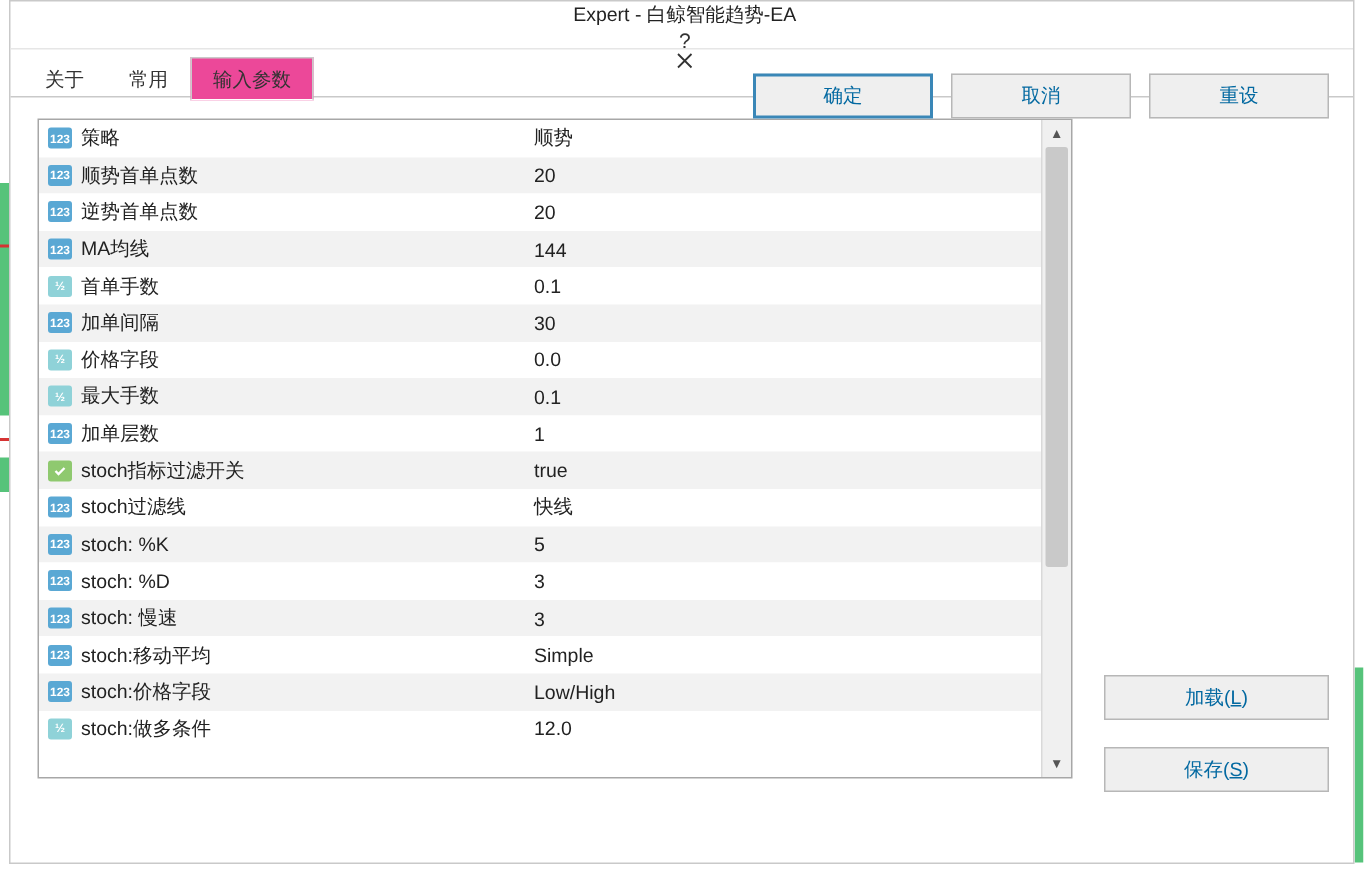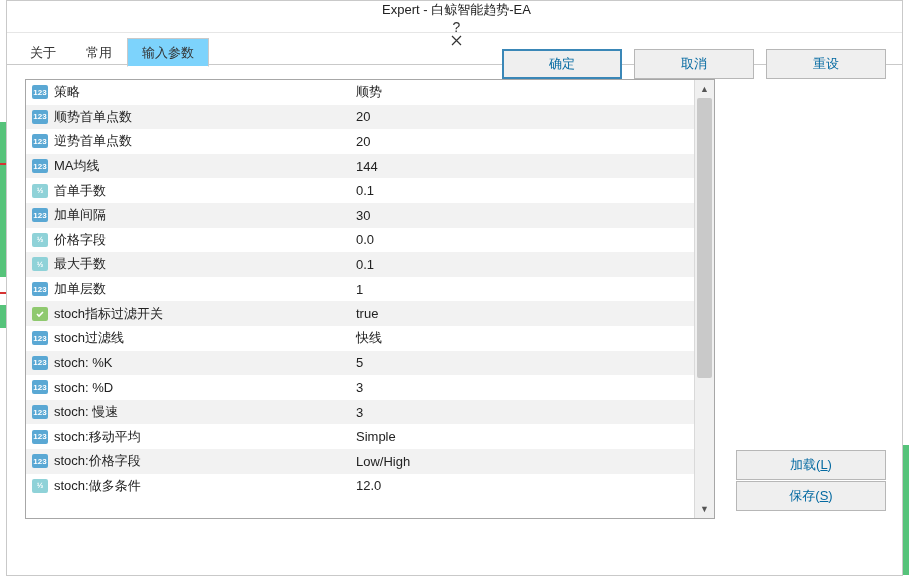--- a/index.html
+++ b/index.html
@@ -9,21 +9,21 @@
   .bgred { position:absolute; background:#d63333; z-index:0; }
   .dialog { position:absolute; left:6px; top:0; width:897px; height:576px; background:#fff; border:1px solid #c9c9c9; z-index:1; }
 
   .titlebar { display:flex; align-items:center; height:32px; padding:0 8px 0 12px; font-size:13px; color:#222; border-bottom:1px solid #e6e6e6;flex-direction:column; }
   .titlebar .title { flex:1; }
   .titlebar .btn { width:46px; height:32px; display:flex; align-items:center; justify-content:center; font-size:14px; color:#333; }
   .helpq { font-family: Arial; }
 
   .tabs { display:flex; align-items:flex-start; height:28px; border-bottom:1px solid #c9c9c9; position:relative; padding-left:8px; margin-top:4px;}
   .tab { padding:5px 14px 4px; font-size:13px; color:#333; border:1px solid transparent; border-bottom:none; position:relative; top:1px; }
-  .tab.active { border-color:#c9c9c9; background:#7dd3fc; z-index:2; border-bottom:1px solid #fff;}
+  .tab.active { border-color:#c9c9c9; background:#ec4899; z-index:2; border-bottom:1px solid #fff;}
   .content { position:relative; padding:14px 16px 10px; }
 
   .table-wrap { position:absolute; left:18px; top:14px; width:690px; height:440px; border:1px solid #a7a7a7; background:#fff; display:flex; }
   .table { flex:1; overflow:hidden; }
   .thead { display:flex; height:25px; border-bottom:1px solid #d9d9d9; font-size:13px; color:#222; background:#fff; }
   .th { padding:4px 8px; display:flex; align-items:center; }
   .col-var { width:322px; border-right:1px solid #e5e5e5; }
   .col-val { flex:1; }
   .rows { height:415px; overflow:hidden; }
   .row { display:flex; height:24.6px; font-size:13px; color:#222;justify-content:center; }
@@ -36,21 +36,21 @@
   .iconbox.int { background:#5aa8d4; }
   .iconbox.dbl { background:#8fd2d8; }
   .iconbox.bool { background:#8fc96f; }
   .iconbox svg { width:10px; height:10px; }
 
   .vscroll { width:20px; background:#f0f0f0; border-left:1px solid #d9d9d9; display:flex; flex-direction:column; }
   .vsc-btn { height:18px; display:flex; align-items:center; justify-content:center; color:#555; font-size:9px;}
   .vsc-track { flex:1; position:relative; }
   .vsc-thumb { position:absolute; left:2px; right:2px; top:0; height:280px; background:#c9c9c9; border-radius:2px; }
 
-  .side-btns { position:absolute; right:16px; top:385px; display:flex; flex-direction:column; gap:1px; }
+  .side-btns { position:absolute; right:16px; top:385px; display:flex; flex-direction:column; gap:18px; }
   .winbtn { width:150px; height:30px; border:1px solid #b7b7b7; background:#efefef; font-size:13px; color:#0369a1; display:flex; align-items:center; justify-content:center; }
   .winbtn u { text-decoration:underline; }
   .bottom-btns { position:absolute; right:16px; bottom:10px; display:flex; gap:12px; }
   .bottom-btns .winbtn { width:120px; }
   .winbtn.default { border:2px solid #3a87b7; }
 </style>
 </head>
 <body>
 
 <div class="bgstrip" style="left:0; top:122px; width:6px; height:155px;"></div>

